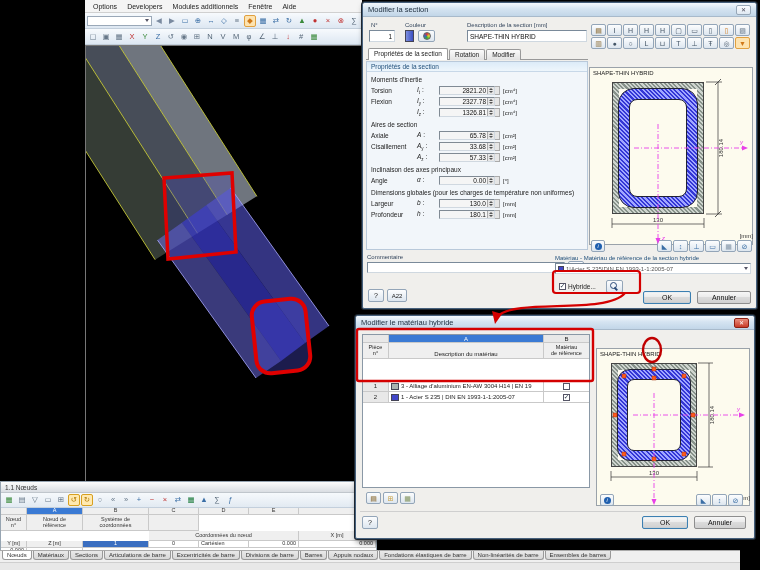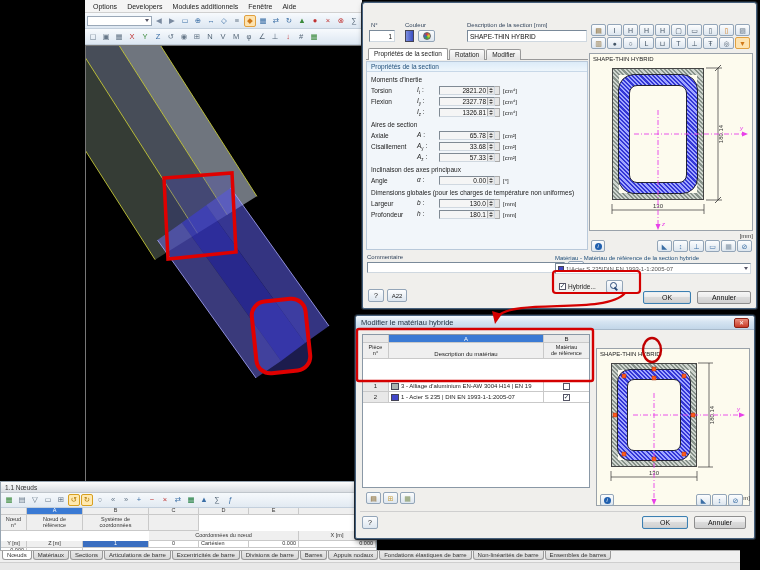--- a/index.html
+++ b/index.html
@@ -229,20 +229,24 @@
     <span class="btab">Divisions de barre</span>
     <span class="btab">Barres</span>
     <span class="btab">Appuis nodaux</span>
     <span class="btab">Fondations élastiques de barre</span>
     <span class="btab">Non-linéarités de barre</span>
     <span class="btab">Ensembles de barres</span>
   </div>
 <div class="abs statusbar"></div>
 
 <div class="abs dlg z10" style="left:362px;top:2px;width:395px;height:307px">
+  <div class="dtitle">
+    <span>Modifier la section</span>
+    <span class="dclose">✕</span>
+  </div>
 
   <span class="abs flabel" style="left:8px;top:19px">N°</span>
   <div class="abs finput" style="left:6px;top:27px;width:26px;height:12px;justify-content:flex-end">
       <span>1</span>
     </div>
   <span class="abs flabel" style="left:42px;top:19px">Couleur</span>
   <span class="abs swatch" style="left:42px;top:27px;width:9px;height:12px;background:linear-gradient(90deg,#7d8fe0,#3a4ec0)"></span>
   <span class="abs sib" style="left:55px;top:27px;width:17px;height:12px">
       <span style="width:8px;height:8px;border-radius:50%;background:conic-gradient(#d33,#dd3,#3a3,#36c,#d33);border:1px solid #666"></span>
     </span>

